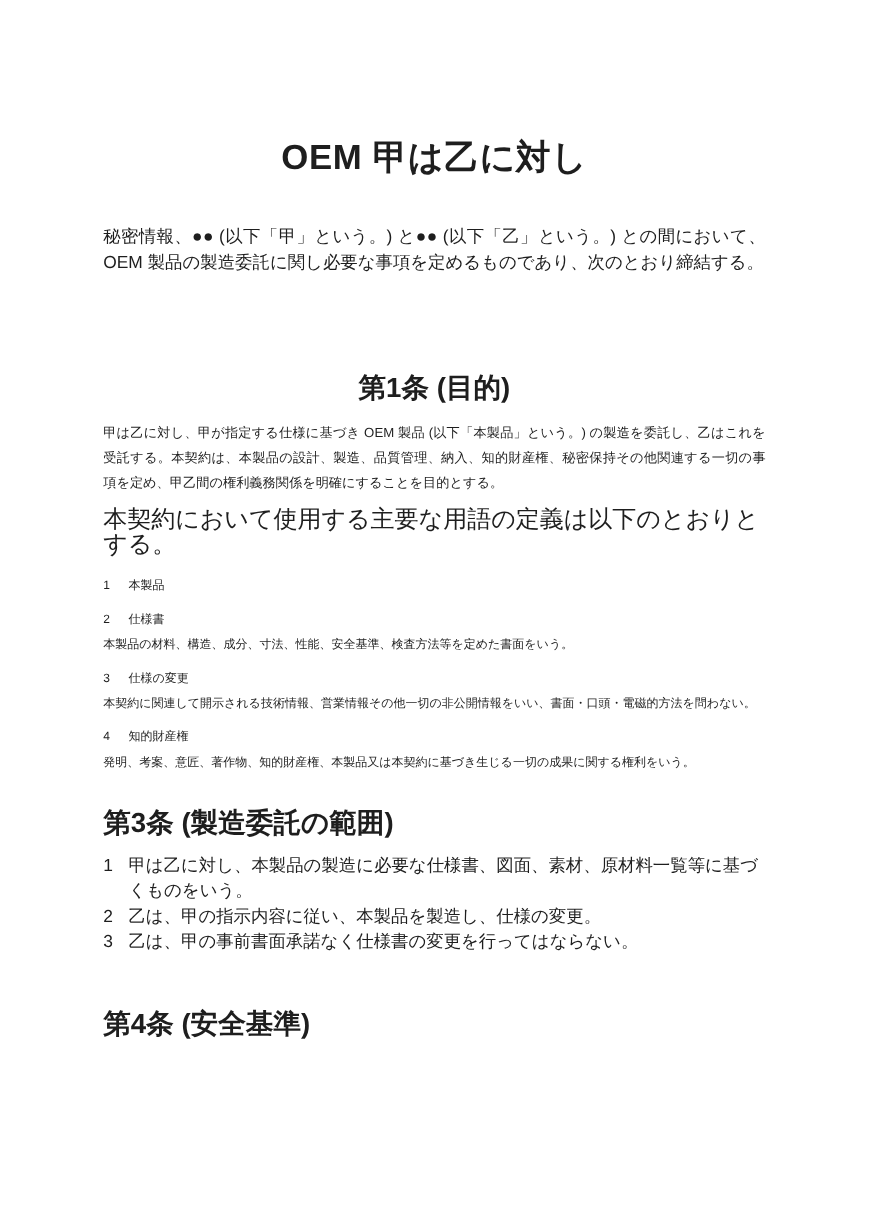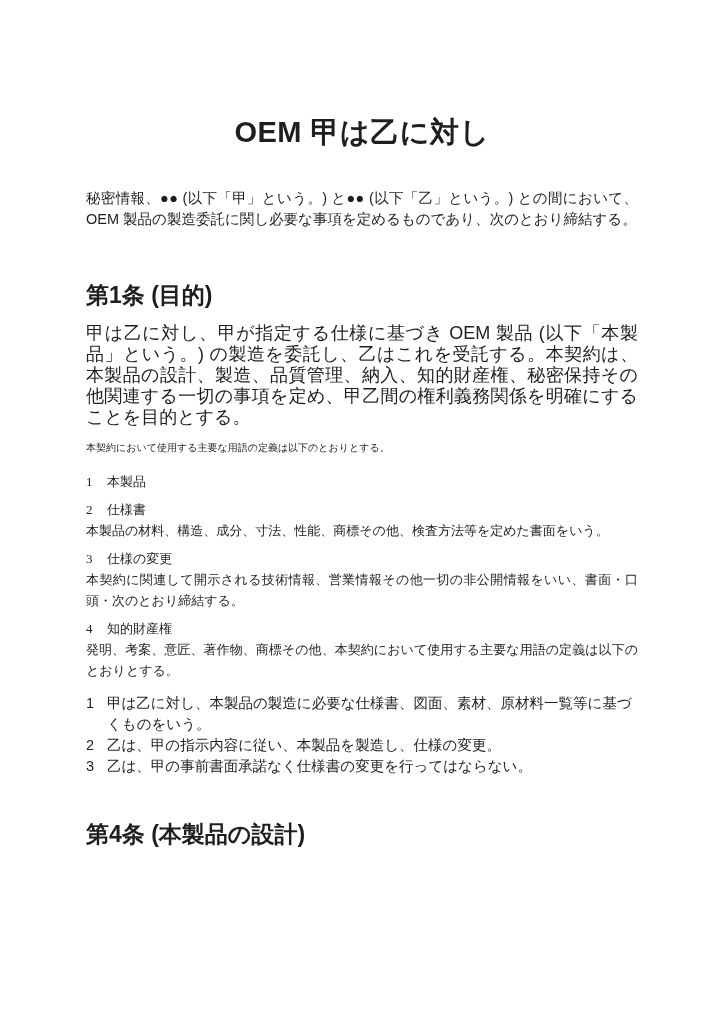--- a/index.html
+++ b/index.html
@@ -30,40 +30,39 @@
     font-size: 14.5px;
     line-height: 21px;
     text-align: justify;
   }
   .article-heading {
     font-size: 23px;
     line-height: 30px;
     font-weight: 700;
     margin: 0;
   }
-  .h-a1 { margin-top: 50px; }
+  .h-a1 { margin-top: 78px; text-align: center; }
   .h-a2 { margin-top: 44px; }
   .h-a3 { margin-top: 24px; }
   .h-a4 { margin-top: 42px; }
   .body-text {
     margin: 13px 0 0 0;
-    font-size: 18px;
+    font-size: 11px;
     line-height: 21px;
     text-align: justify;
   }
   .lead {
     margin: 9px 0 0 0;
-    font-size: 10px;
+    font-size: 20px;
     line-height: 21px;
   }
   .def-block {
     margin: 13px 0 0 0;
-    font-size: 13px;
+    font-size: 10px;
     line-height: 21px;
-    font-family: Liberation Serif, serif;
   }
   .def-block + .def-block { margin-top: 7px; }
   .def-term-line { white-space: nowrap; }
   .num {
     display: inline-block;
     min-width: 21px;
   }
   .def-desc {
     margin: 0;
     text-align: justify;
@@ -93,44 +92,45 @@
   <p class="body-text">甲は乙に対し、甲が指定する仕様に基づき OEM 製品 (以下「本製品」という。) の製造を委託し、乙はこれを受託する。本契約は、本製品の設計、製造、品質管理、納入、知的財産権、秘密保持その他関連する一切の事項を定め、甲乙間の権利義務関係を明確にすることを目的とする。</p>
 
   <p class="lead">本契約において使用する主要な用語の定義は以下のとおりとする。</p>
 
   <div class="def-block">
     <div class="def-term-line"><span class="num">1</span><span>本製品</span></div>
   </div>
 
   <div class="def-block">
     <div class="def-term-line"><span class="num">2</span><span>仕様書</span></div>
-    <p class="def-desc">本製品の材料、構造、成分、寸法、性能、商標その他、検査方法等を定めた書面をいう。</p>
+    <p class="def-desc">本製品の材料、構造、成分、寸法、性能、安全基準、検査方法等を定めた書面をいう。</p>
   </div>
 
   <div class="def-block">
     <div class="def-term-line"><span class="num">3</span><span>仕様の変更</span></div>
-    <p class="def-desc">本契約に関連して開示される技術情報、営業情報その他一切の非公開情報をいい、書面・口頭・次のとおり締結する。</p>
+    <p class="def-desc">本契約に関連して開示される技術情報、営業情報その他一切の非公開情報をいい、書面・口頭・電磁的方法を問わない。</p>
   </div>
 
   <div class="def-block">
     <div class="def-term-line"><span class="num">4</span><span>知的財産権</span></div>
-    <p class="def-desc">発明、考案、意匠、著作物、商標その他、本契約において使用する主要な用語の定義は以下のとおりとする。</p>
+    <p class="def-desc">発明、考案、意匠、著作物、知的財産権、本製品又は本契約に基づき生じる一切の成果に関する権利をいう。</p>
   </div>
 
+  <h2 class="article-heading h-a3">第3条 (製造委託の範囲)</h2>
 
   <div class="clause-list">
     <div class="clause-item">
       <span class="num">1</span>
       <span class="clause-text">甲は乙に対し、本製品の製造に必要な仕様書、図面、素材、原材料一覧等に基づくものをいう。</span>
     </div>
     <div class="clause-item">
       <span class="num">2</span>
       <span class="clause-text">乙は、甲の指示内容に従い、本製品を製造し、仕様の変更。</span>
     </div>
     <div class="clause-item">
       <span class="num">3</span>
       <span class="clause-text">乙は、甲の事前書面承諾なく仕様書の変更を行ってはならない。</span>
     </div>
   </div>
 
-  <h2 class="article-heading h-a4">第4条 (本製品の設計)</h2>
+  <h2 class="article-heading h-a4">第4条 (安全基準)</h2>
 
 </div>
 
 </body></html>

